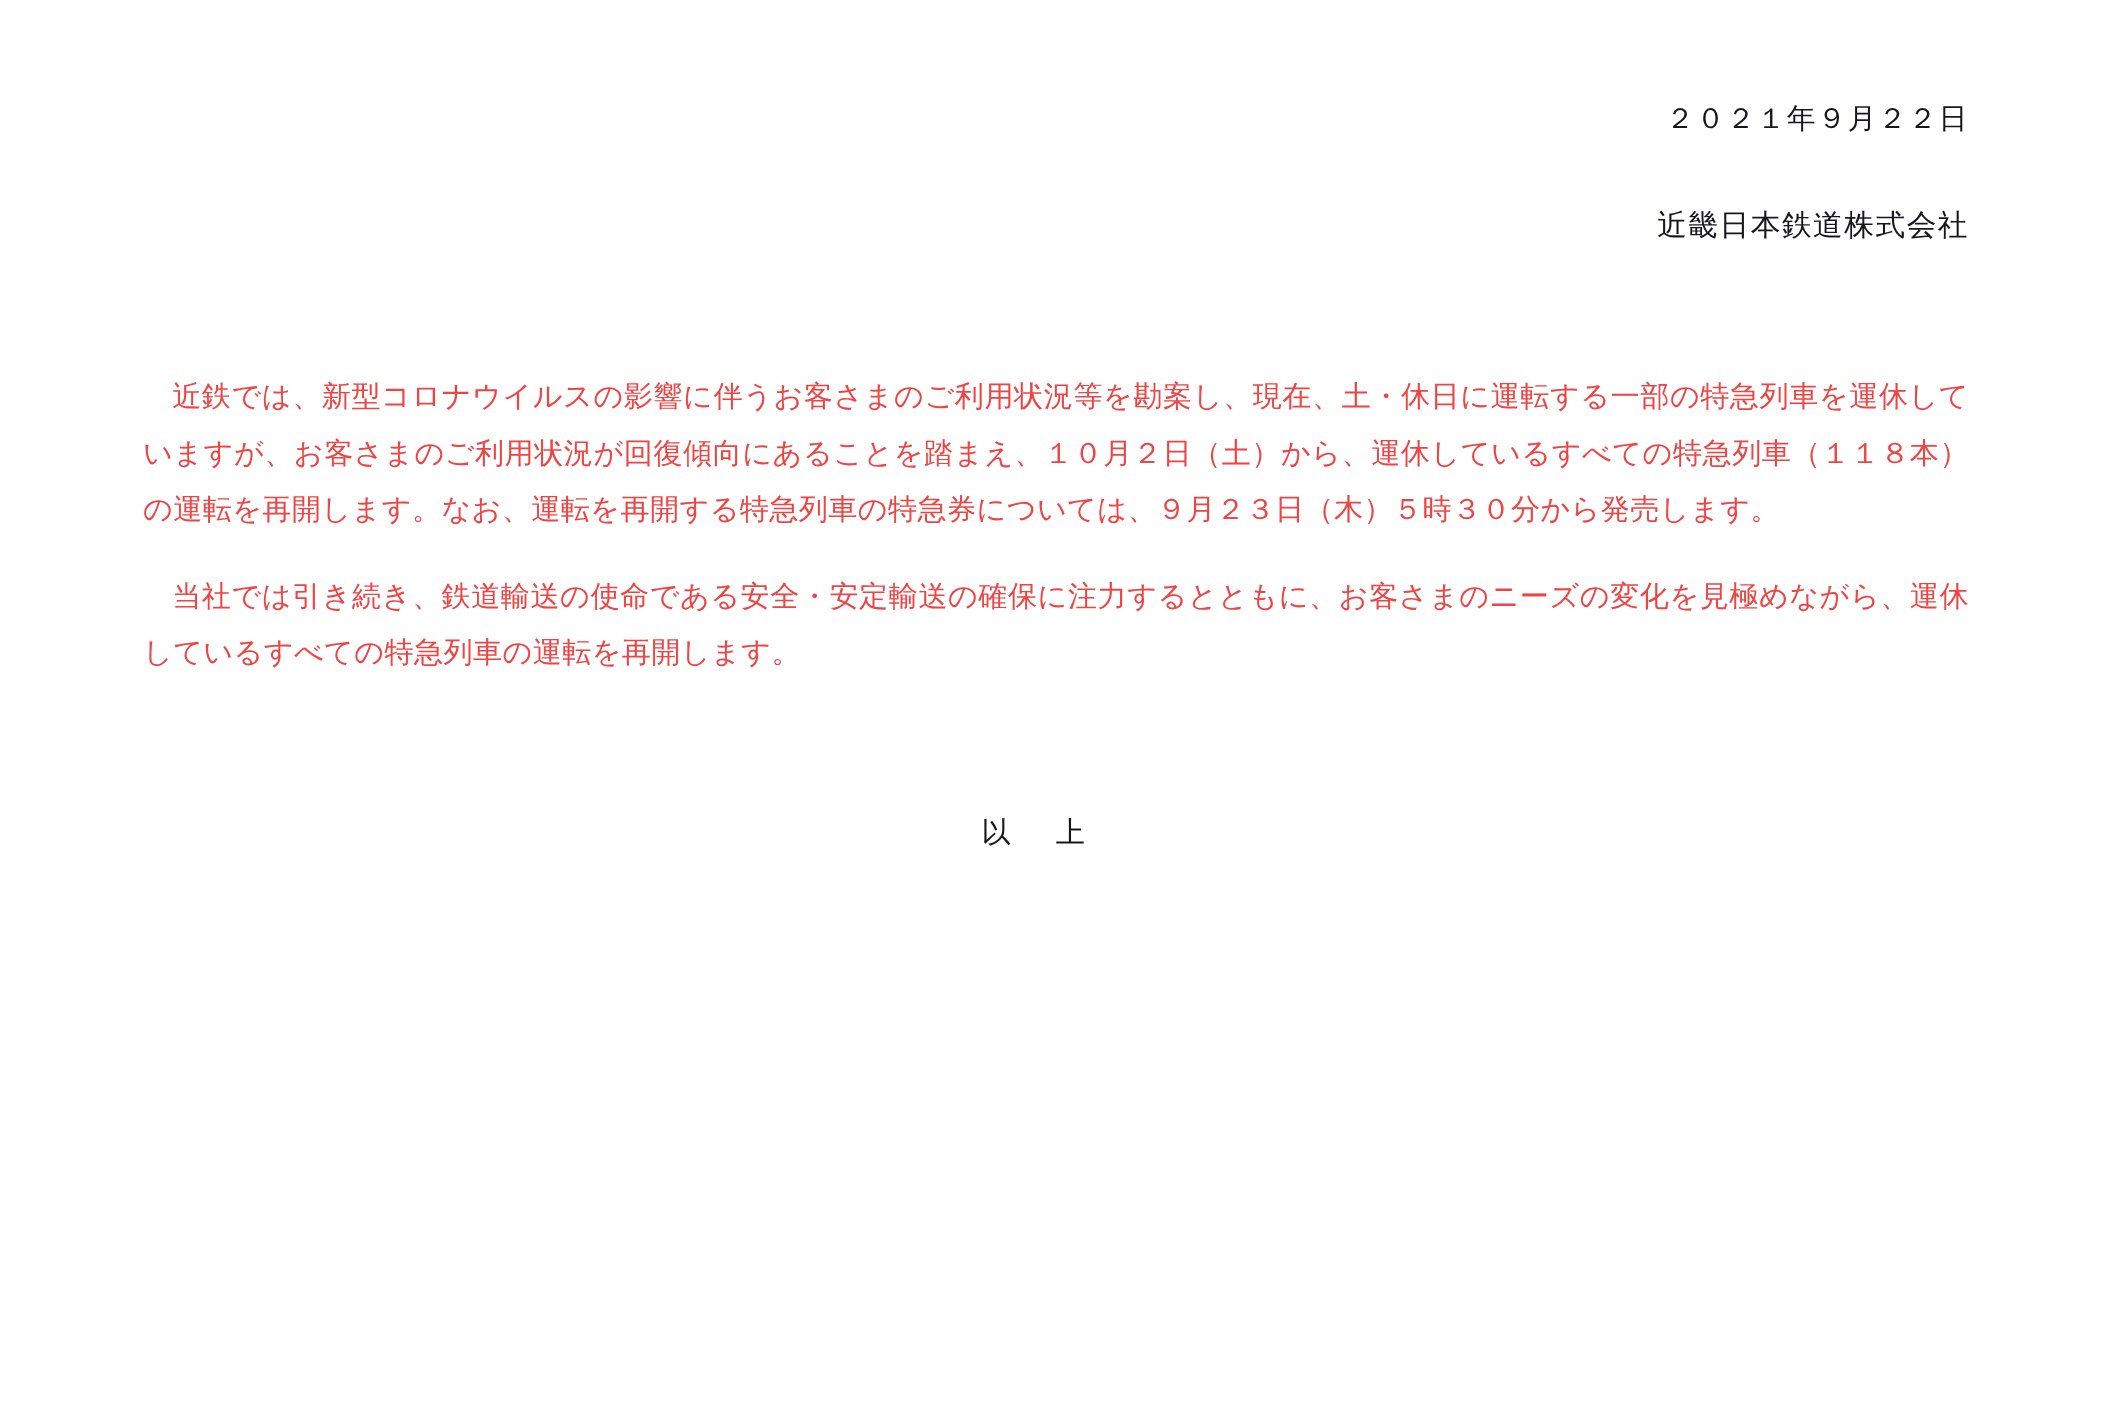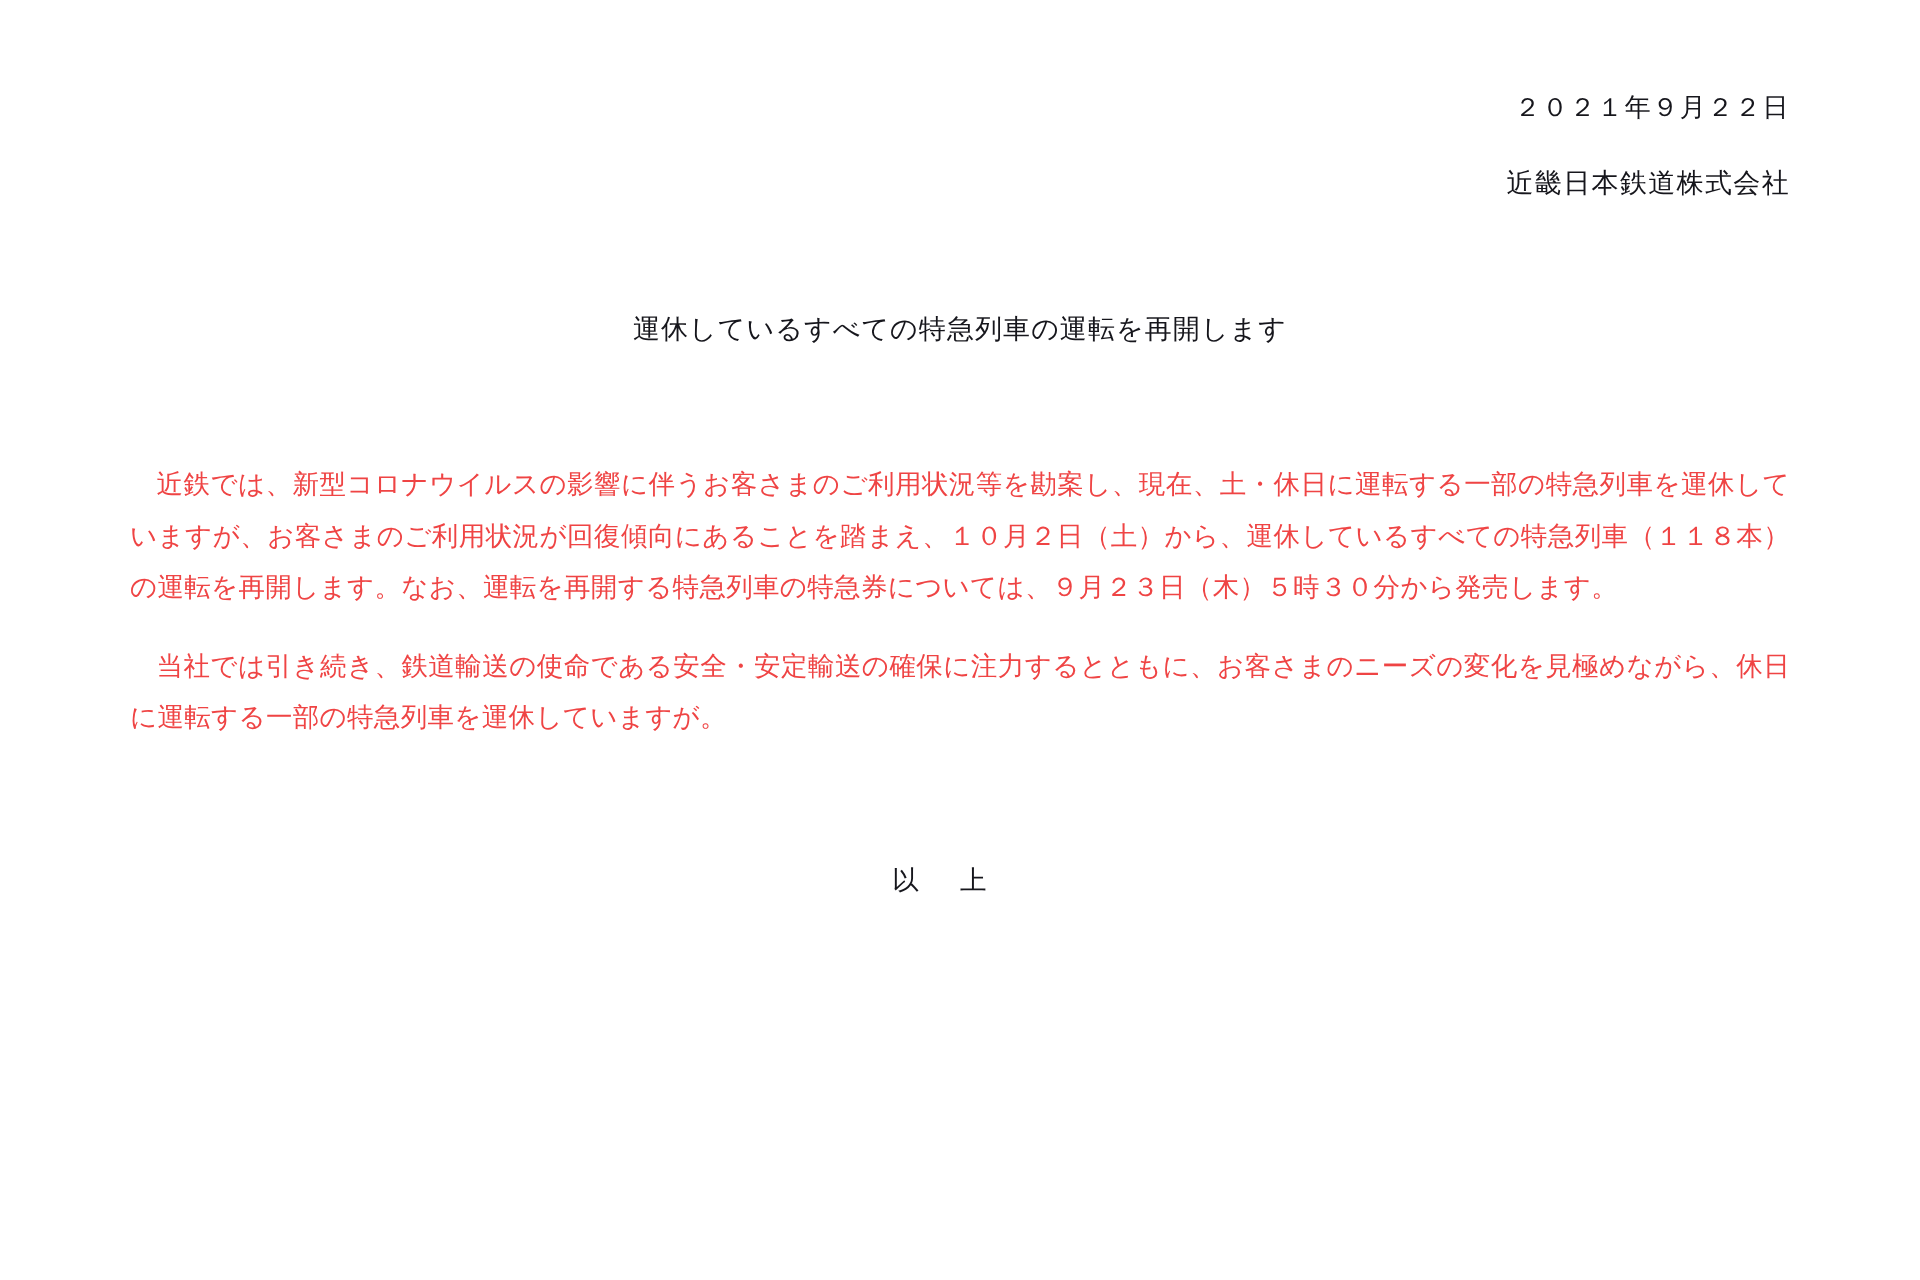--- a/index.html
+++ b/index.html
@@ -31,21 +31,21 @@
     box-sizing: border-box;
   }
   .line-date {
     margin-top: 90px;
     text-align: right;
     font-size: 26px;
     letter-spacing: 0.06em;
     color: #16161c;
   }
   .line-company {
-    margin-top: 40px;
+    margin-top: 62px;
     text-align: right;
     font-size: 27px;
     letter-spacing: 0.05em;
     color: #16161c;
   }
   .doc-title {
     margin-top: 110px;
     text-align: center;
     font-size: 27px;
     letter-spacing: 0.04em;
@@ -82,25 +82,24 @@
 </head>
 <body>
 
 <div class="page">
   <div class="sheet">
 
     <div class="line-date">２０２１年９月２２日</div>
 
     <div class="line-company">近畿日本鉄道株式会社</div>
 
-    <div class="doc-title">運休しているすべての特急列車の運転を再開します</div>
 
     <div class="body-block">
       <p class="para">近鉄では、新型コロナウイルスの影響に伴うお客さまのご利用状況等を勘案し、現在、土・休日に運転する一部の特急列車を運休していますが、お客さまのご利用状況が回復傾向にあることを踏まえ、１０月２日（土）から、運休しているすべての特急列車（１１８本）の運転を再開します。なお、運転を再開する特急列車の特急券については、９月２３日（木）５時３０分から発売します。</p>
-      <p class="para">当社では引き続き、鉄道輸送の使命である安全・安定輸送の確保に注力するとともに、お客さまのニーズの変化を見極めながら、休日に運転する一部の特急列車を運休していますが。</p>
+      <p class="para">当社では引き続き、鉄道輸送の使命である安全・安定輸送の確保に注力するとともに、お客さまのニーズの変化を見極めながら、運休しているすべての特急列車の運転を再開します。</p>
     </div>
 
     <div class="closing">
       <span>以</span>
       <span class="gap"></span>
       <span>上</span>
     </div>
 
   </div>
 </div>

